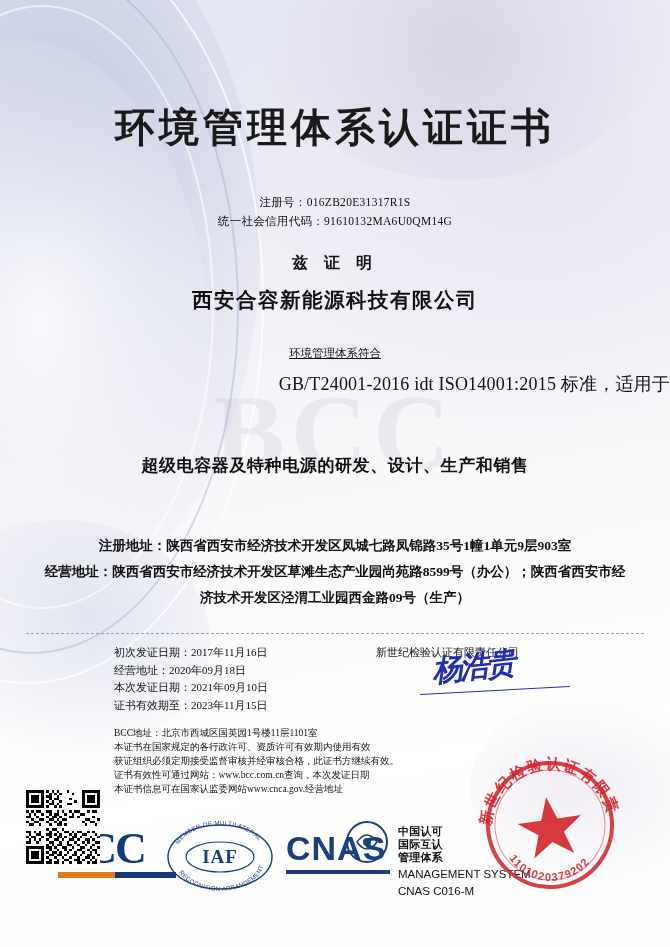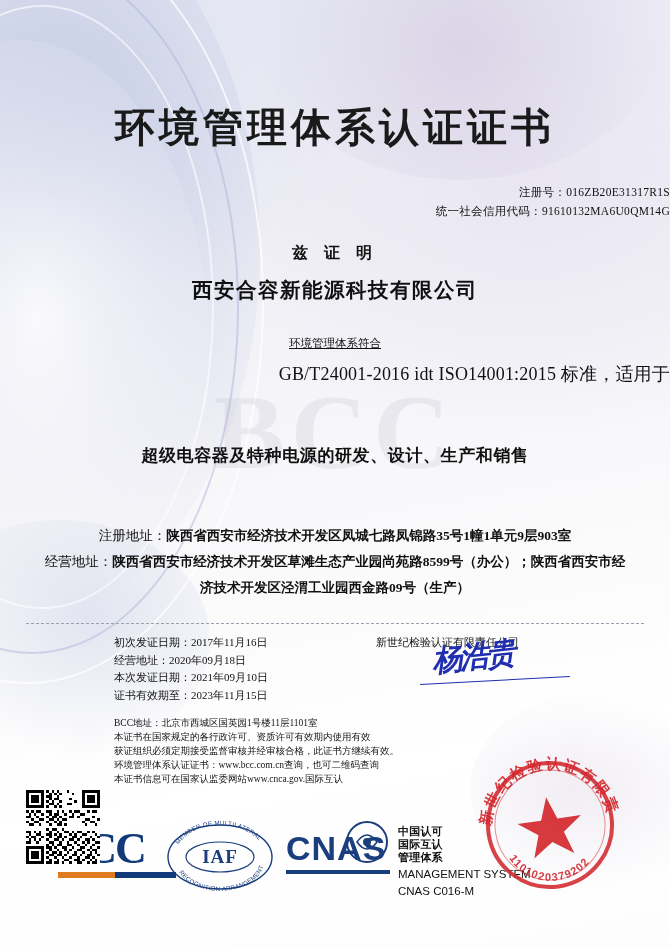--- a/index.html
+++ b/index.html
@@ -50,22 +50,22 @@
 
   .title{
     text-align:center;
     font-size:40px;
     letter-spacing:4px;
     font-weight:bold;
     color:#1a1a1a;
     margin-top:100px;
   }
   .reg-lines{
-    text-align:right;
-    margin-top:28px;
+    text-align:center;
+    margin-top:38px;
     font-size:11.5px;
     color:#111;
     line-height:19px;
     letter-spacing:.3px;
   }
   .hereby{
     text-align:center;
     margin-top:22px;
     font-size:16px;
     letter-spacing:6px;
@@ -103,21 +103,21 @@
     letter-spacing:.6px;
   }
   .addr-block{
     margin-top:56px;
     padding:0 44px;
     font-size:13.5px;
     color:#111;
     line-height:26px;
   }
   .addr-row{ text-align:center; }
-  .addr-row .lbl{font-weight:normal;text-align:right;}
+  .addr-row .lbl{font-weight:bold;text-align:right;}
   .addr-row .val{font-weight:bold;font-family:Liberation Serif, serif;}
   .divider{
     margin:22px 26px 0 26px;
     border-top:1px dashed #9aa0ad;
     height:0;
   }
   .lower{
     position:relative;
     margin-top:10px;
     padding:0 26px;
@@ -276,22 +276,22 @@
         <div>新世纪检验认证有限责任公司</div>
         <div class="sig">杨浩贵</div>
         <div class="sig-underline"></div>
       </div>
     </div>
 
     <div class="finetext">
       <div>BCC地址：北京市西城区国英园1号楼11层1101室</div>
       <div>本证书在国家规定的各行政许可、资质许可有效期内使用有效</div>
       <div>获证组织必须定期接受监督审核并经审核合格，此证书方继续有效。</div>
-      <div>环境管理体系认证证书：www.bcc.com.cn查询，也可二维码查询</div>
-      <div>本证书信息可在国家认监委网站www.cnca.gov.国际互认</div>
+      <div>证书有效性可通过网站：www.bcc.com.cn查询，本次发证日期</div>
+      <div>本证书信息可在国家认监委网站www.cnca.gov.经营地址</div>
     </div>
 
     <div class="qr">
       <svg width="74" height="74" viewBox="0 0 29 29" shape-rendering="crispEdges">
         <rect width="29" height="29" fill="#fff"></rect>
         <g fill="#000">
           <rect x="0" y="0" width="7" height="1"></rect>
             <rect x="0" y="6" width="7" height="1"></rect>
           <rect x="0" y="0" width="1" height="7"></rect>
             <rect x="6" y="0" width="1" height="7"></rect>

